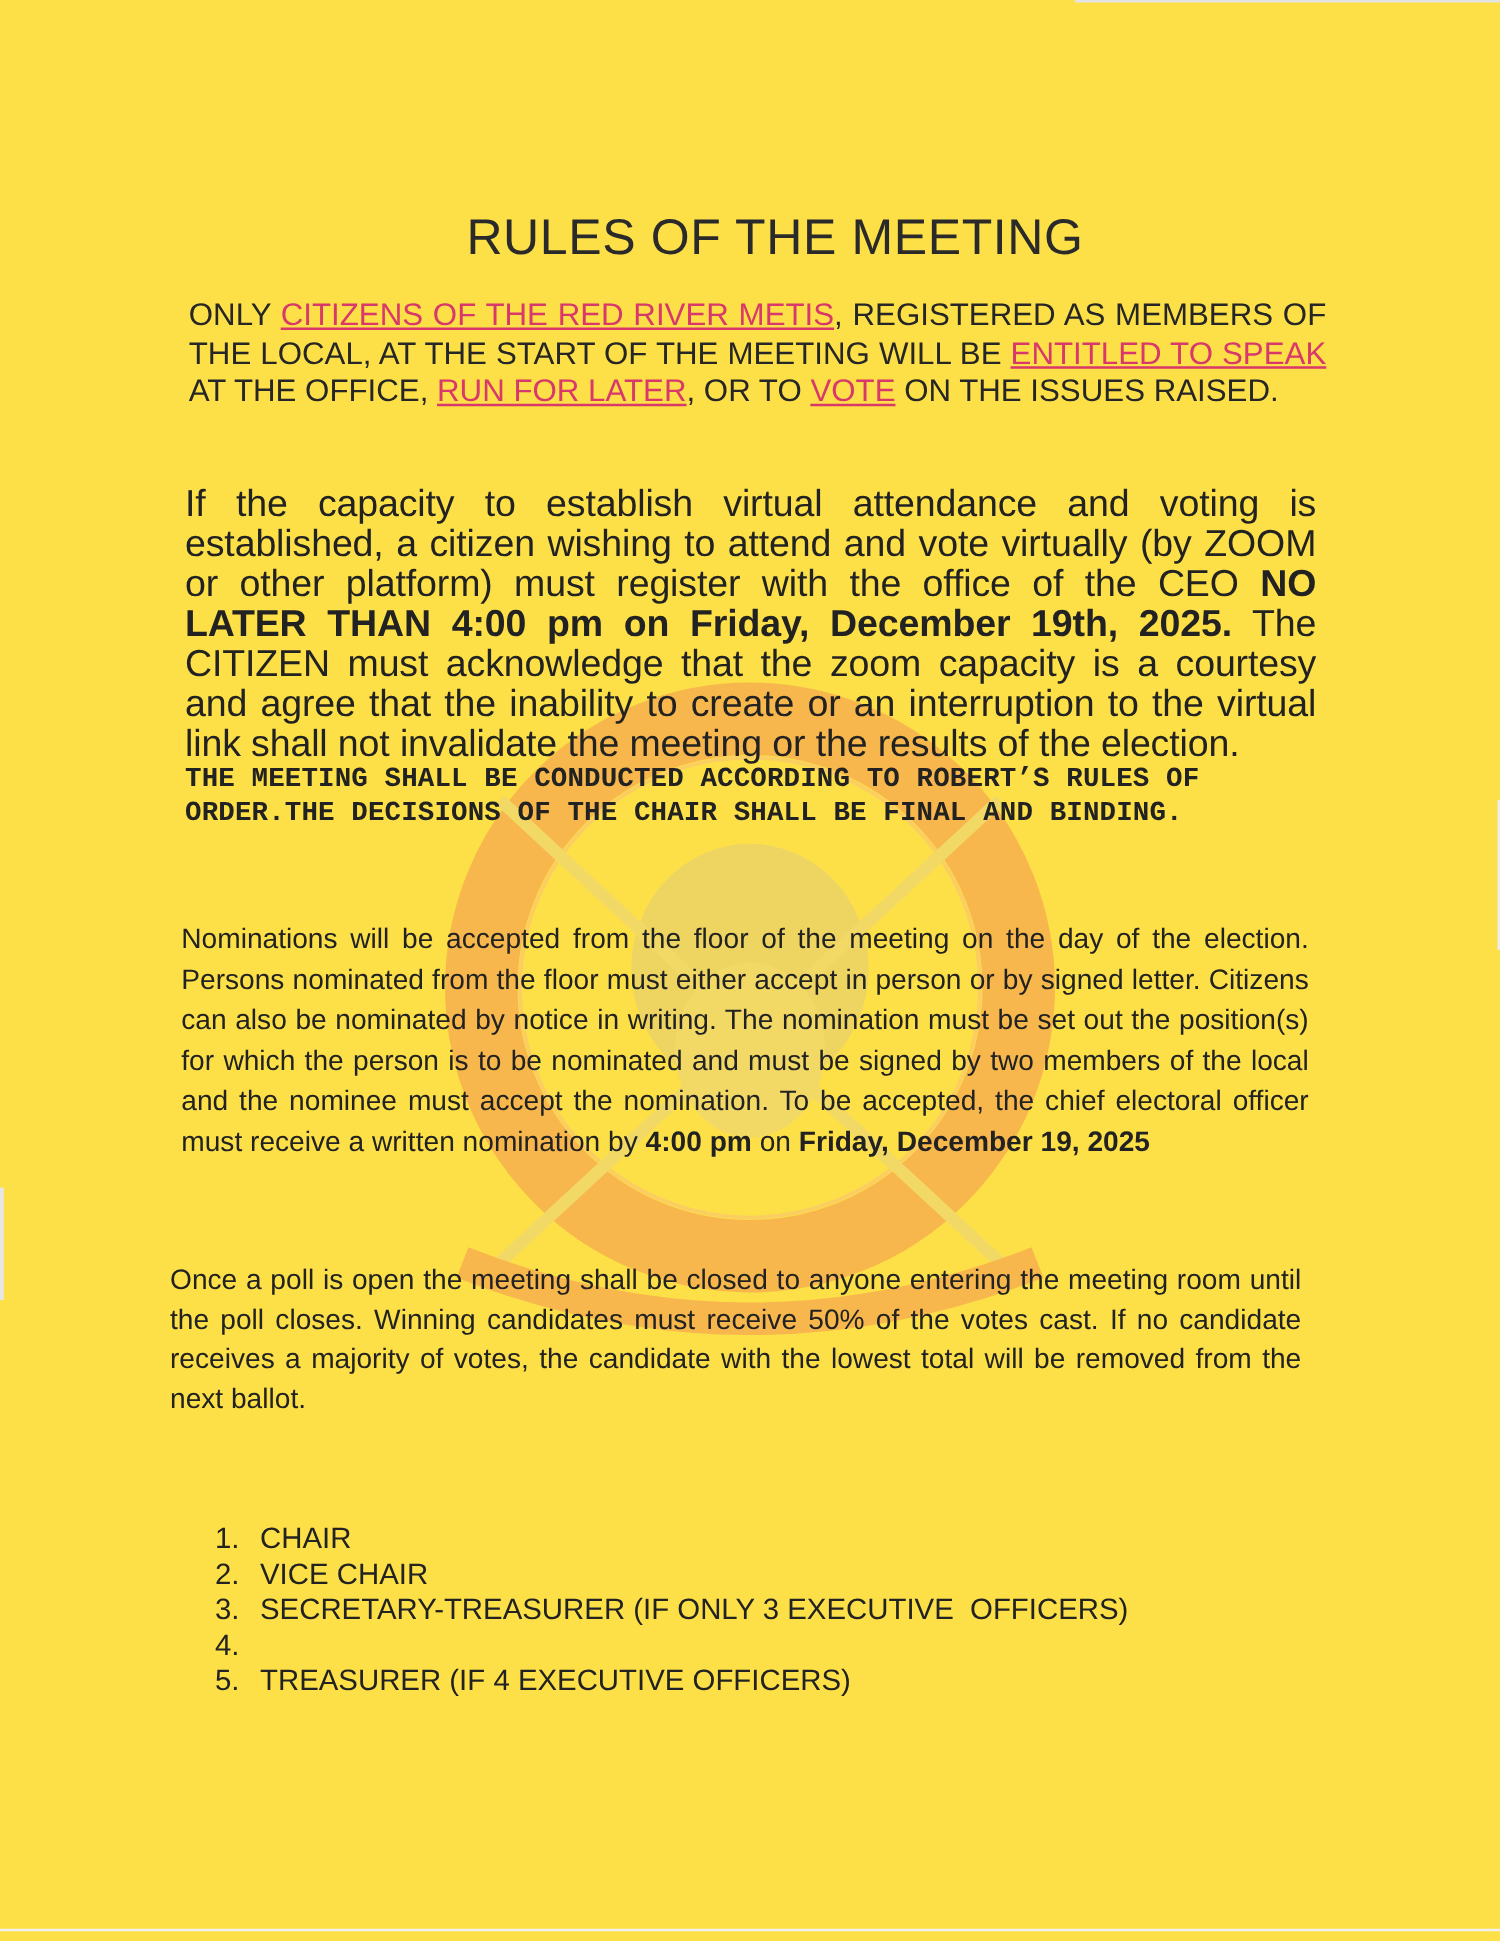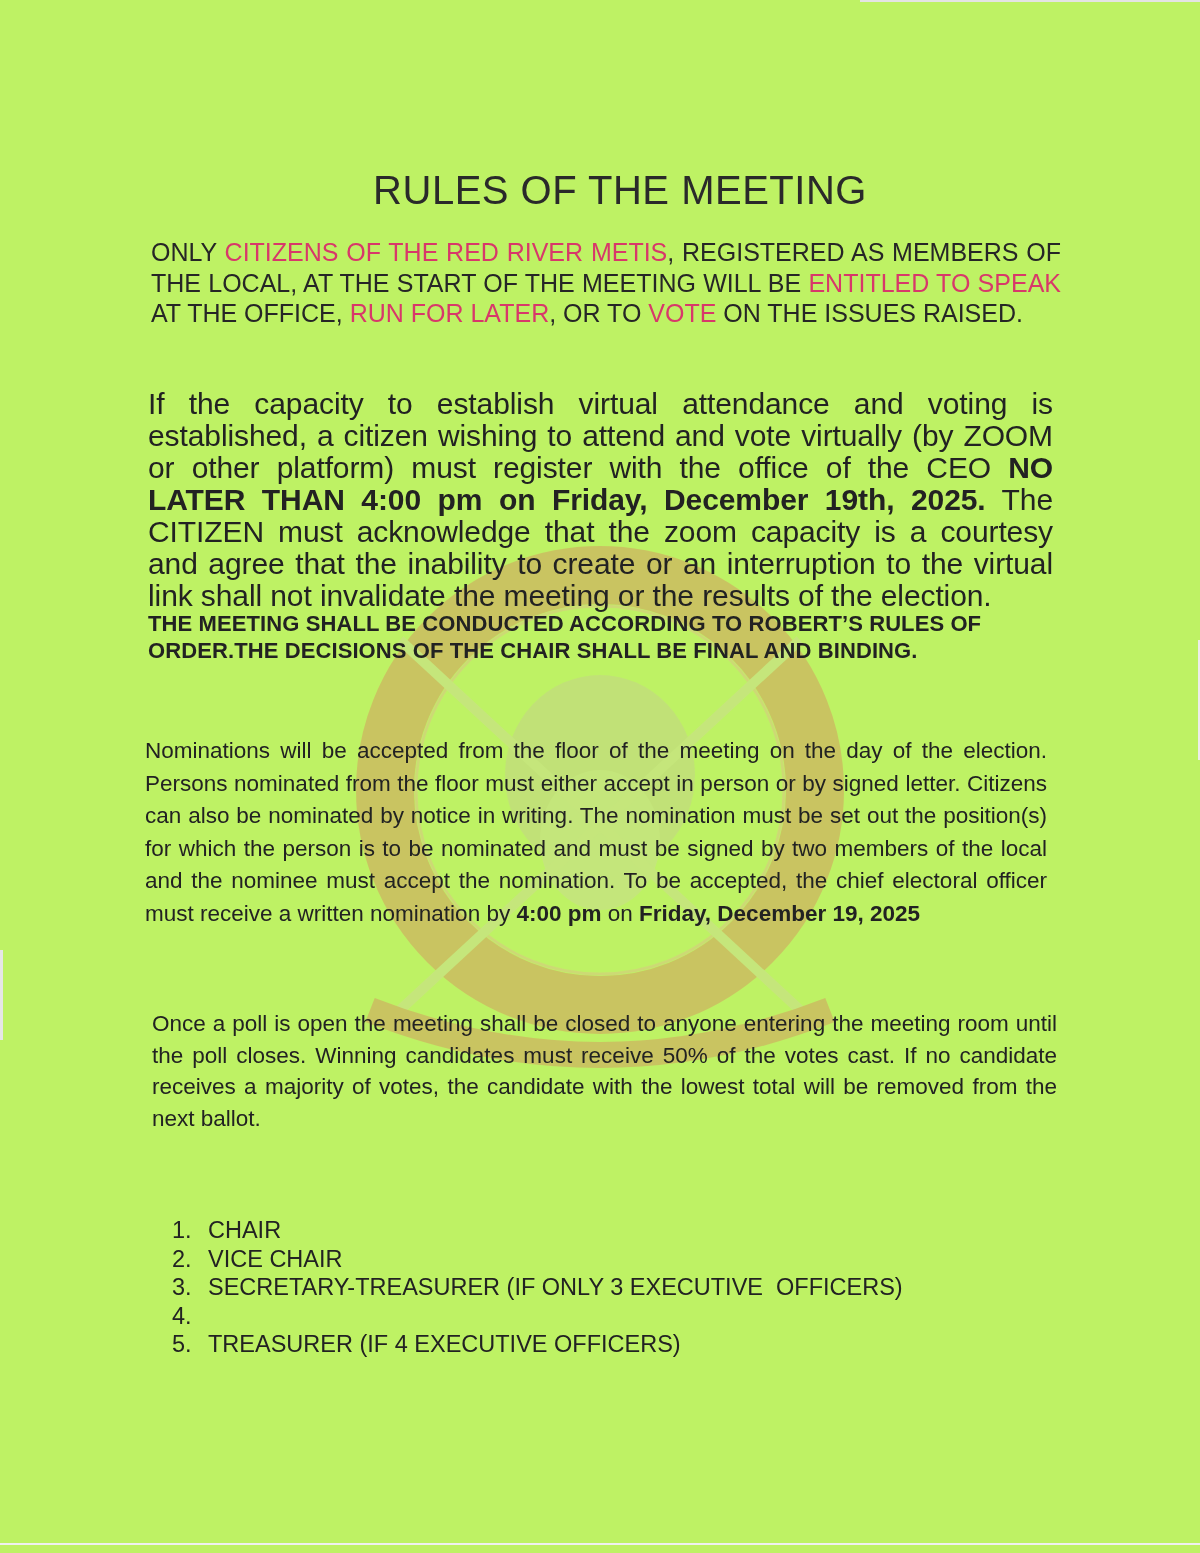--- a/index.html
+++ b/index.html
@@ -1,51 +1,52 @@
 <!DOCTYPE html>
 <html><head>
   <meta charset="utf-8">
   <style>
     html, body { margin: 0; padding: 0; background: #ffffff; }
     body {
       width: 1200px; height: 1553px; position: relative; overflow: hidden;
       font-family: "Liberation Sans", sans-serif; color: #222222;
     }
-    .page { position: absolute; inset: 0; background: #bef264; }
+    .page { position: absolute; inset: 0; background: #fde047; }
     .edge-top { position: absolute; top: 0; left: 860px; width: 340px; height: 2px; background: #e4e4e4; }
     .edge-right { position: absolute; top: 640px; right: 0; width: 2px; height: 120px; background: #ececec; }
     .edge-bottom { position: absolute; bottom: 8px; left: 0; width: 1200px; height: 2px; background: #f0f0f0; }
     .edge-left { position: absolute; top: 950px; left: 0; width: 3px; height: 90px; background: #e6e6e6; }
 
     .watermark { position: absolute; left: 330px; top: 540px; width: 540px; height: 560px; opacity: 0.28; pointer-events: none; }
 
     .title {
       position: absolute; top: 168px; left: 0; width: 1240px; text-align: center;
       font-size: 40px; letter-spacing: 0.5px; color: #2a2a2a; margin: 0; font-weight: normal;
     }
     .block { position: absolute; }
     .p1 {
       left: 151px; top: 237px; width: 910px; font-size: 25px; line-height: 30.5px;
       text-align: justify; text-align-last: left; color: #262626;
     }
-    .red { color: #d8386a; }
+    .red { color: #d8386a; text-decoration: underline; }
     .p2 {
       left: 148px; top: 388px; width: 905px; font-size: 30px; line-height: 32px;
       text-align: justify; text-align-last: left; letter-spacing: -0.1px;
     }
     .p3 {
       left: 148px; top: 610px; width: 900px; font-size: 22px; line-height: 27px; font-weight: bold;
       letter-spacing: 0.1px;
+      font-family: Liberation Mono, monospace;
     }
     .p4 {
       left: 145px; top: 735px; width: 902px; font-size: 22.5px; line-height: 32.5px;
       text-align: justify; text-align-last: left;
     }
     .p5 {
-      left: 152px; top: 1008px; width: 905px; font-size: 22.5px; line-height: 31.5px;
+      left: 136px; top: 1008px; width: 905px; font-size: 22.5px; line-height: 31.5px;
       text-align: justify; text-align-last: left;
     }
     .p6 { left: 142px; top: 1153px; width: 900px; font-size: 23.5px; line-height: 30px; }
     .order-list { position: absolute; left: 172px; top: 1216px; margin: 0; padding: 0; list-style: none; font-size: 23.5px; line-height: 28.5px; }
     .order-list li { display: flex; }
     .order-list .num { width: 36px; }
     b { font-weight: bold; }
   </style>
 </head>
 <body>

